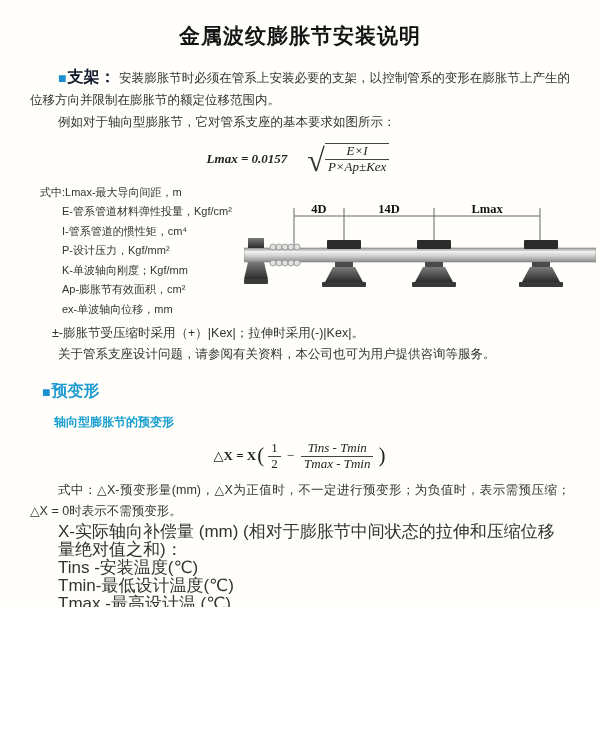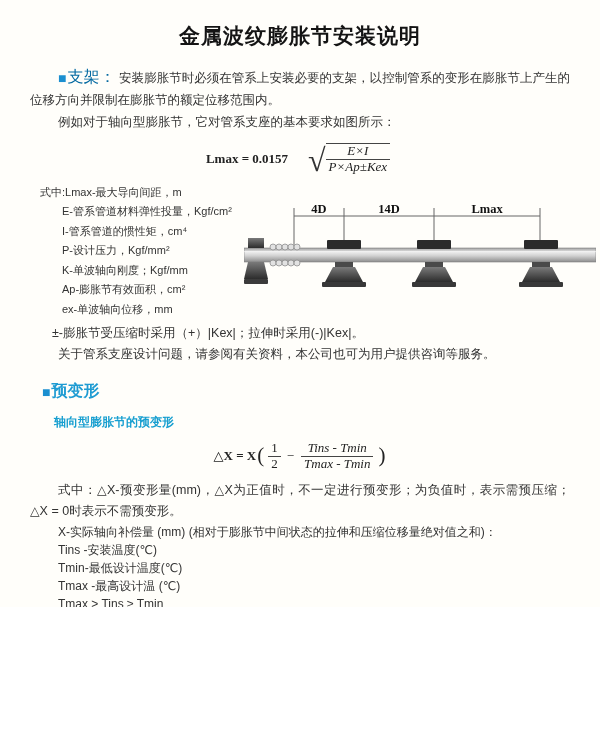--- a/index.html
+++ b/index.html
@@ -6,49 +6,49 @@
   .page {
     position:relative; width:600px; height:607px; box-sizing:border-box;
     background:#fffefa; overflow:hidden; padding:12px 30px 0 30px;
     font-family:"Liberation Sans","DejaVu Sans",sans-serif; color:#333;
   }
   h1.title { margin:10px 0 16px; text-align:center; font-size:21px; letter-spacing:1px; color:#141414; font-weight:bold; }
 
   p { margin:0; font-size:12.5px; line-height:22px; color:#333; }
   .just { text-align:justify; }
   .ind { text-indent:28px; }
-  .sec-inline-head { color:#0369a1; font-size:16px; font-weight:normal; }
+  .sec-inline-head { color:#0f172a; font-size:16px; font-weight:bold; }
   .sq { color:#1b8fd0; font-size:14px; margin-right:1px; vertical-align:-1px; }
   .sec-head { margin:16px 12px 6px; font-size:16px; font-weight:bold; color:#1e9bd2; }
   .sub-head { font-size:12px; font-weight:bold; color:#189fd0; margin:12px 0 4px 24px; }
 
   
   .formula { display:flex; justify-content:center; align-items:center; margin:10px 0 8px;
              font-family:"Liberation Serif","DejaVu Serif",serif; font-size:13px; color:#222; }
-  .f-bold { font-weight:bold; margin-right:20px; }
+  .f-bold { font-weight:bold; margin-right:20px;font-style:italic; }
   .f-pre  { font-weight:bold; }
   .frac { display:inline-flex; flex-direction:column; align-items:center; line-height:1.15; margin:0 4px; font-style:italic; }
   .frac .den { border-top:1px solid #444; padding:0 3px; }
   .frac .num { padding:0 3px; }
   .frac.upright { font-style:normal; margin:0 3px; }
   .root { display:inline-flex; align-items:center; }
   .rad  { font-size:32px; font-weight:300; line-height:0.95; margin-right:-4px; transform:translateY(1px); color:#333; }
   .vinc { border-top:1.4px solid #444; }
   .bigp { font-size:21px; font-weight:300; line-height:1; margin:0 1px; transform:translateY(-1px); }
   .f-op { margin:0 3px; }
 
   
   .vars-row { position:relative; margin-top:4px; min-height:140px; }
   .vars div { font-size:11px; line-height:19.5px; padding-left:10px; white-space:nowrap; }
   .vars div.subv { padding-left:32px; }
   .diagram { position:absolute; top:20px; right:-26px; width:352px; height:95px; }
 
   .note-line { line-height:21px; }
   .pre-para { line-height:21.5px; }
-  .tlist div { font-size:12px; line-height:18px; padding-left:28px; }
+  .tlist div { font-size:17px; line-height:18px; padding-left:28px; }
   .tlist div.wide { padding-left:28px; }
 </style>
 </head>
 <body>
 
 <div class="page">
 
   <h1 class="title">金属波纹膨胀节安装说明</h1>
 
   <p class="just" style="text-indent:28px;">

